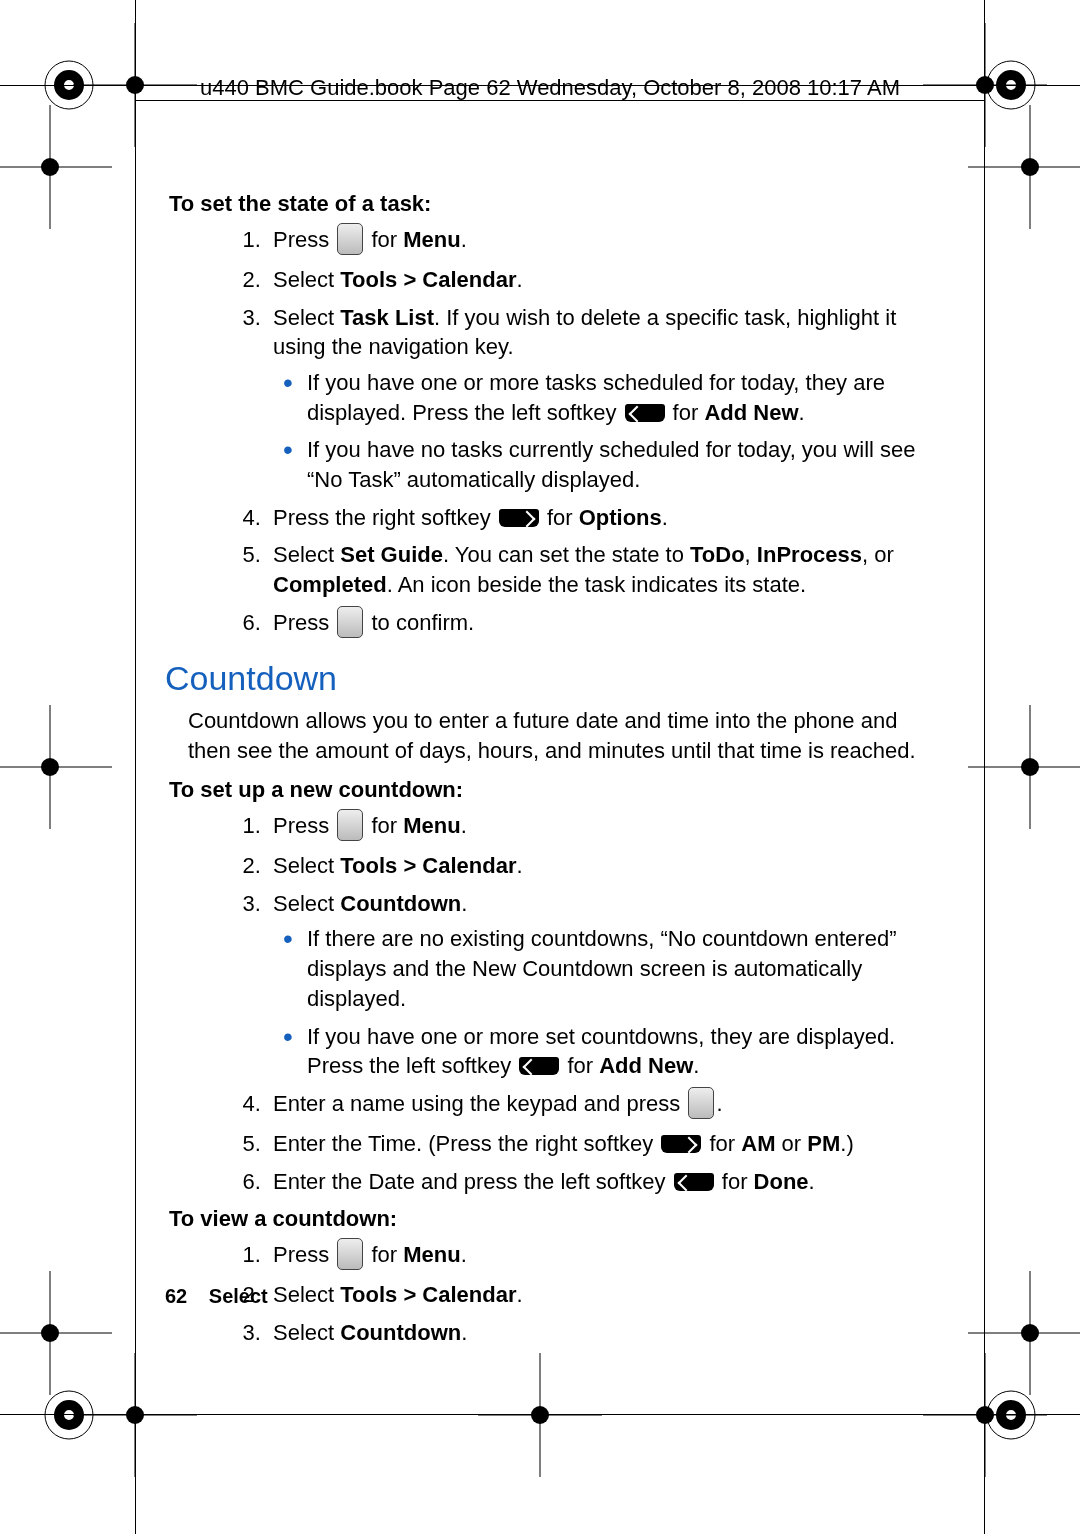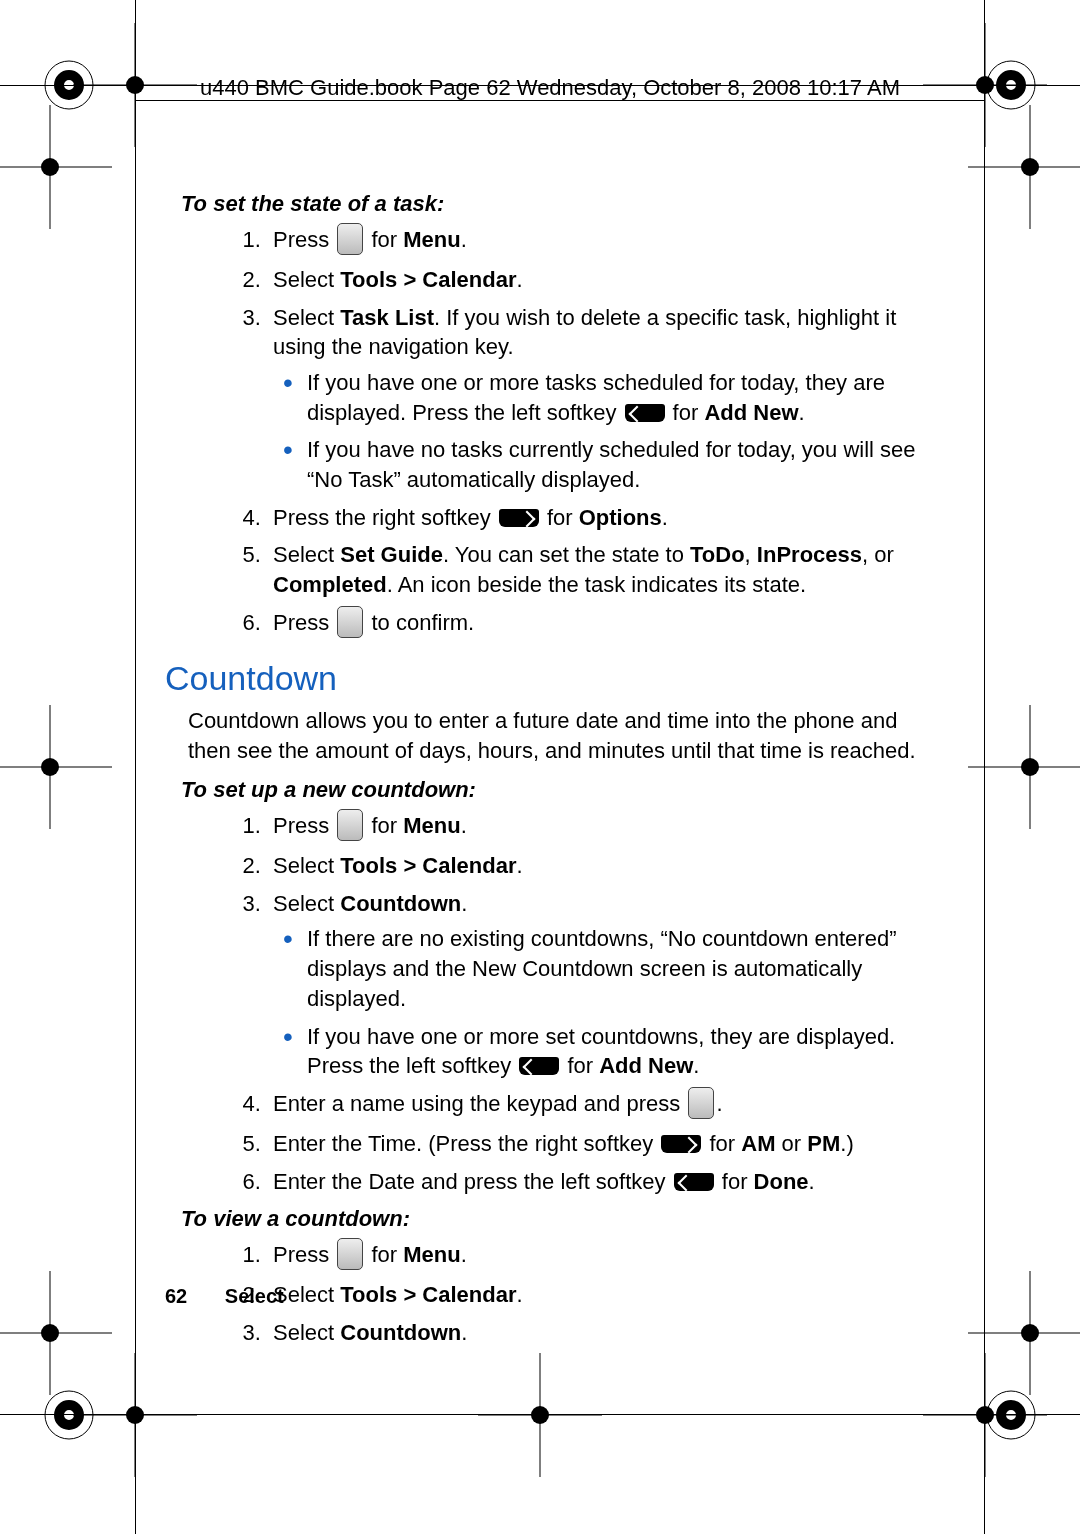--- a/index.html
+++ b/index.html
@@ -1,30 +1,30 @@
 <!DOCTYPE html>
 <html><head>
 <meta charset="utf-8">
 <style>
   html,body{margin:0;padding:0;background:#fff;}
   body{width:1080px;height:1534px;position:relative;font-family:Arial,Helvetica,sans-serif;color:#000;}
   .page{position:absolute;left:0;top:0;width:1080px;height:1500px;}
   .hdrline{position:absolute;left:135px;right:95px;top:100px;border-top:1px solid #000;}
   .hdrtxt{position:absolute;left:200px;top:75px;font-size:22px;}
   .content{position:absolute;left:165px;top:185px;width:770px;font-size:22px;line-height:1.35;}
-  .subhead{font-weight:bold;font-family:Arial,Helvetica,sans-serif;font-size:22px;margin:4px 0 6px 16px;font-style:italic;}
+  .subhead{font-weight:bold;font-family:Arial,Helvetica,sans-serif;font-size:22px;margin:4px 0 6px 4px;}
   .sectionTitle{color:#1560bd;font-size:34px;margin:16px 0 4px 0;}
   ol.steps{list-style:decimal;padding-left:102px;margin:4px 0 0 0;}
   ol.steps>li{padding-left:6px;margin:0 0 8px 0;}
   ul.bullets{list-style:none;padding-left:34px;margin:6px 0 0 0;}
   ul.bullets>li{position:relative;padding-left:0;margin:4px 0 8px 0;}
   ul.bullets>li::before{content:"•";color:#1560bd;font-size:28px;position:absolute;left:-24px;top:-4px;}
   b{font-weight:bold;}
   .footer{position:absolute;left:165px;bottom:192px;font-weight:bold;font-size:20px;}
-  .footer .pg{margin-right:32px;}
+  .footer .pg{margin-right:16px;}
   
   .icon{display:inline-block;vertical-align:middle;margin:0 2px;}
   .ok-icon{width:24px;height:30px;border:1px solid #444;border-radius:5px;background:linear-gradient(#eee,#bbb);position:relative;top:-2px;}
   .softkey{width:40px;height:18px;background:#000;border-radius:3px 3px 6px 6px;position:relative;top:-1px;}
   .softkey::after{content:"";position:absolute;top:4px;width:10px;height:10px;border-top:2px solid #fff;border-left:2px solid #fff;}
   .softkey.left::after{left:6px;transform:rotate(-45deg);}
   .softkey.right::after{right:6px;transform:rotate(135deg);}
   
   .ring{position:absolute;width:54px;height:54px;}
   .ring svg{width:54px;height:54px;}

